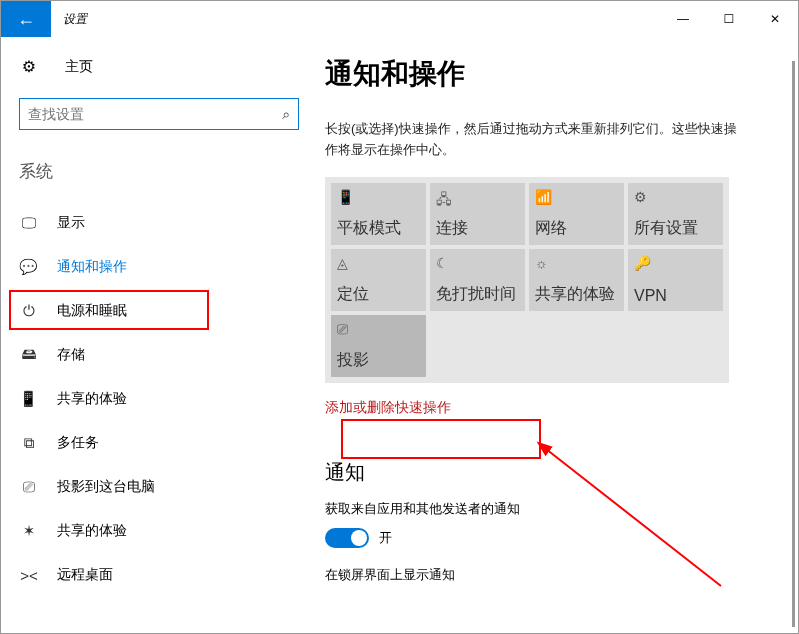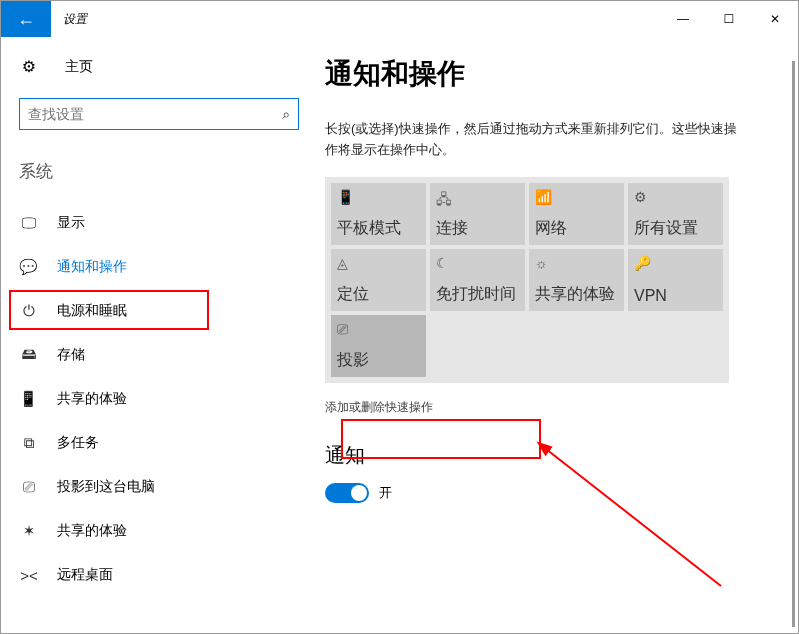--- a/index.html
+++ b/index.html
@@ -143,24 +143,24 @@
     flex-direction: column;
     justify-content: space-between;
     padding: 6px;
     font-size: 11px;
     color: #333;
   }
   .qa-tile.disabled { background:#b8b8b8; }
   .qa-tile .t-icon { font-size: 14px; color:#555;}
   .qa-tile .t-label { font-size: 16px; }
   .link {
-    color: #404040;
-    font-size: 12px;
+    color: #b91c1c;
+    font-size: 14px;
     margin-top: 16px;
-    margin-bottom: 26px;
+    margin-bottom: 42px;
     display: inline-block;
   }
   .notif-desc { font-size:13px; margin-bottom:10px; }
   .toggle {
     display:flex; align-items:center; gap:10px; margin-bottom:18px;
   }
   .toggle-pill {
     width: 44px; height: 20px; border-radius:10px; background:#0078d7;
     position:relative;
   }
@@ -291,26 +291,28 @@
         </div>
         <div class="qa-tile disabled">
           <div class="t-icon">⎚</div>
           <div class="t-label">投影</div>
         </div>
       </div>
 
     <a class="link">添加或删除快速操作</a>
 
     <div class="section-heading">通知</div>
+    <div class="notif-desc">获取来自应用和其他发送者的通知</div>
     <div class="toggle">
       <div class="toggle-pill">
         <div class="toggle-knob"></div>
       </div>
       <div class="toggle-label">开</div>
     </div>
+    <div class="notif-desc">在锁屏界面上显示通知</div>
   </div>
 </div>
 
 <div class="vscroll"></div>
 
 <div class="hl-box hl1"></div>
 <div class="hl-box hl2"></div>
 <svg class="arrow-svg">
   <defs>
     <marker id="ah" markerWidth="10" markerHeight="10" refX="2" refY="3" orient="auto">

